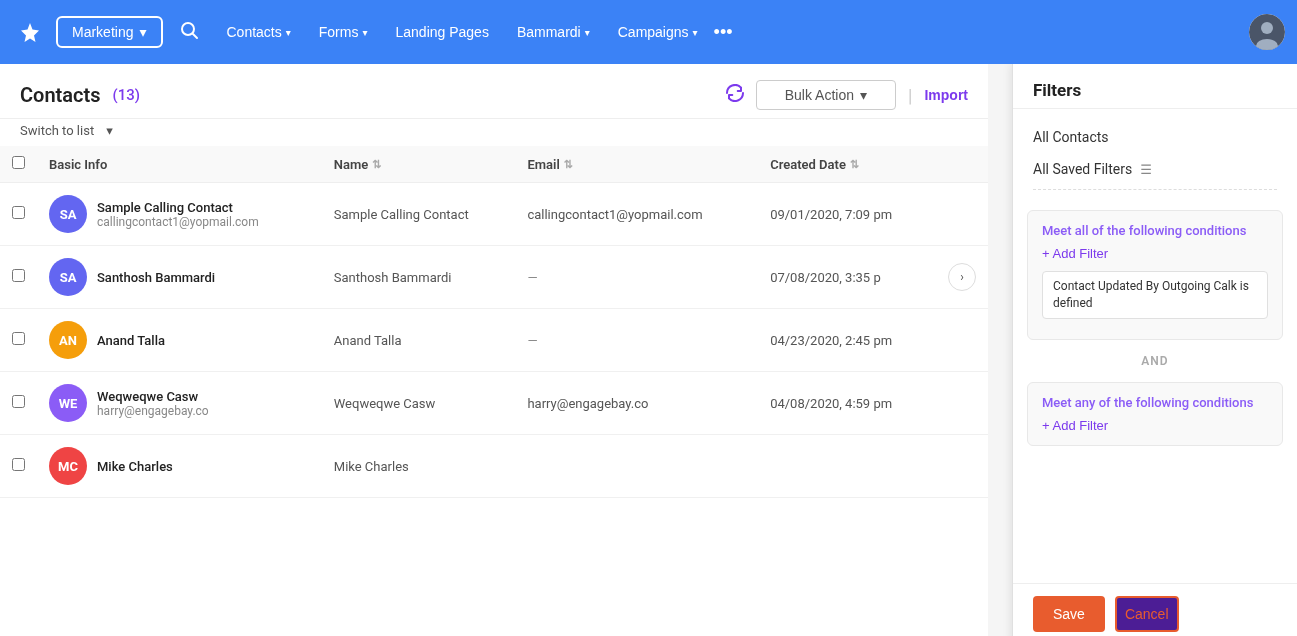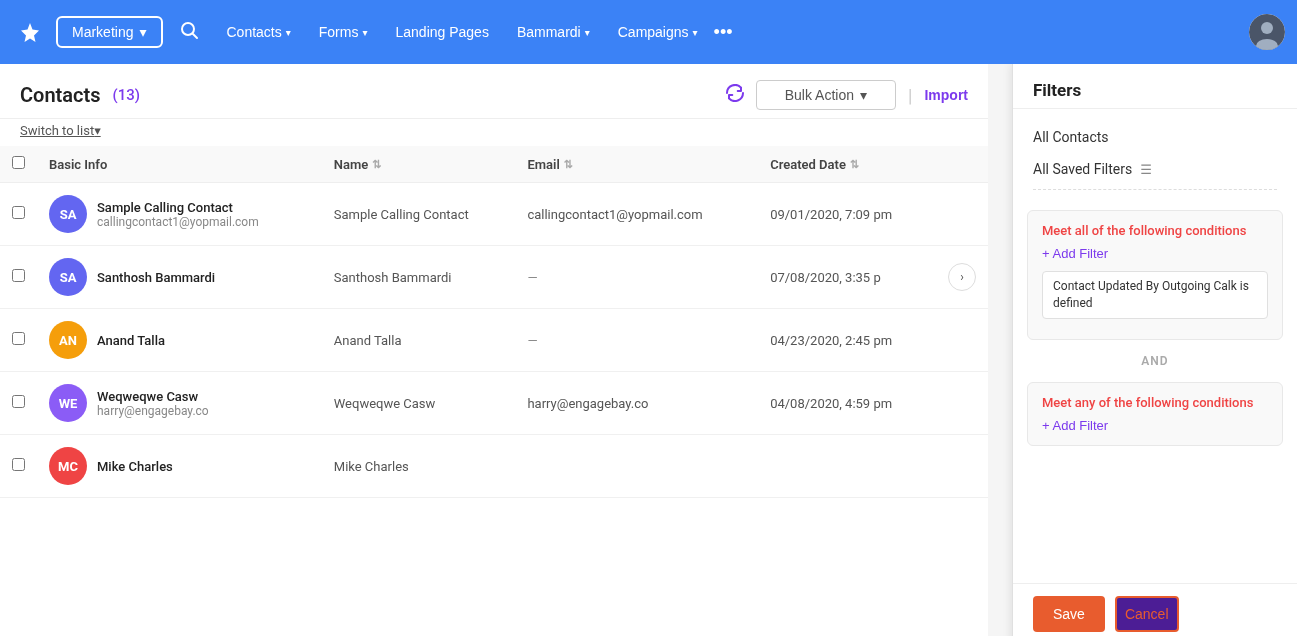--- a/index.html
+++ b/index.html
@@ -80,21 +80,21 @@
     .bulk-action-btn {
       background: none; border: 1px solid #ccc; border-radius: 4px; padding: 6px 28px;
       color: #555; cursor: pointer; font-size: 14px; display: flex; align-items: center; gap: 6px;
     }
     .divider-line { color: #ccc; font-size: 18px; }
     .import-btn {
       background: none; border: none; color: #7c3aed; font-size: 14px; font-weight: 600; cursor: pointer;
     }
     .switch-to-list {
       padding: 4px 20px 8px 20px;
-      display: flex; align-items: flex-start; gap: 0; font-size: 13px; color: #555; cursor: pointer; text-decoration: underline;
+      display: flex; align-items: flex-start; gap: 12px; font-size: 13px; color: #555; cursor: pointer;
     }
 
     
     .contacts-table {
       width: 100%; border-collapse: collapse;
     }
     .contacts-table thead tr {
       background: #f9f9f9; border-bottom: 1px solid #eee;
     }
     .contacts-table th {
@@ -143,21 +143,21 @@
       font-size: 14px; color: #333; padding: 8px 0; cursor: pointer;
       border-bottom: 1px dashed #ddd; padding-bottom: 12px;
     }
     .filter-icon { color: #888; font-size: 13px; }
 
     .condition-block {
       background: #f9f9f9; border: 1px solid #e8e8e8; border-radius: 6px;
       margin: 8px 0; padding: 12px 14px;
     }
     .condition-title {
-      font-size: 13px; color: #ef4444; margin-bottom: 8px; font-weight: 500;
+      font-size: 13px; color: #8b5cf6; margin-bottom: 8px; font-weight: 500;
     }
     .add-filter-btn {
       background: none; border: none; color: #7c3aed; font-size: 13px; cursor: pointer;
       display: flex; align-items: center; gap: 4px; padding: 0; font-weight: 500;
     }
     .filter-tag {
       background: white; border: 1px solid #e0e0e0; border-radius: 4px;
       padding: 6px 10px; font-size: 12px; color: #333; margin-bottom: 8px;
       line-height: 1.4;
     }

